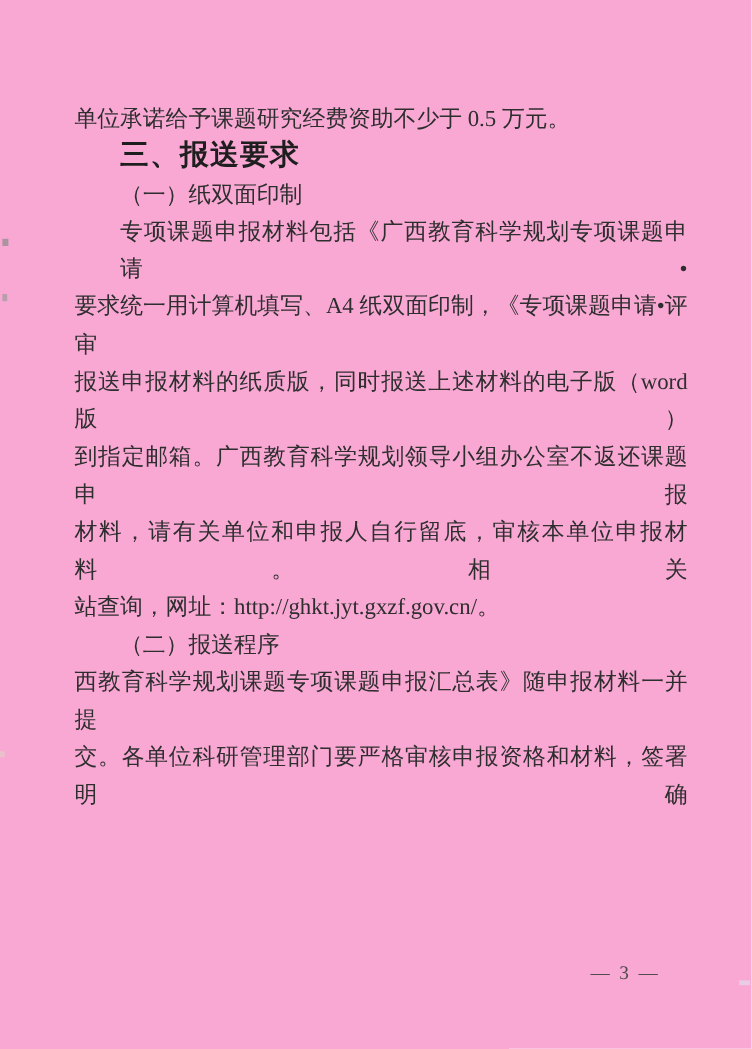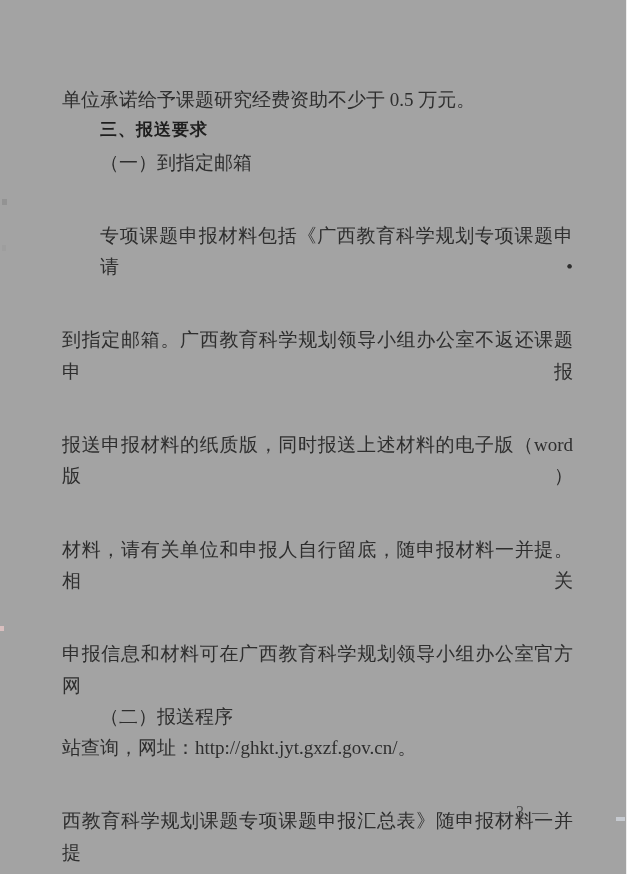--- a/index.html
+++ b/index.html
@@ -10,48 +10,47 @@
     width: 627px;
     height: 874px;
     position: relative;
     background: #fdfdfd;
     overflow: hidden;
     font-family: "Liberation Serif", "DejaVu Serif", serif;
   }
   .page {
     position: absolute;
     inset: 0;
-    background: #a3a3a3;
+    background: #f9a8d4;
   }
   .doc-body {
     position: absolute;
     left: 62px;
     top: 84px;
     width: 511px;
   }
   .line {
     font-family: "Liberation Serif", "DejaVu Serif", serif;
     font-size: 19px;
     line-height: 31.3px;
     color: #2e2e2e;
     white-space: pre-wrap;
     text-align: left;
   }
   .line.fill {
     text-align: justify;
     text-align-last: justify;
-    margin-top: 42px;
   }
   .line.indent {
     padding-left: 38px;
   }
   .line.heading {
-    font-family: Liberation Mono, monospace;
+    font-family: Liberation Serif, serif;
     font-weight: 700;
-    font-size: 17px;
+    font-size: 24px;
     color: #1e1e1e;
     letter-spacing: 1px;
   }
   .page-number {
     position: absolute;
     left: 492px;
     top: 803px;
     font-family: "Liberation Serif", "DejaVu Serif", serif;
     font-size: 16px;
     color: #4a4a4a;
@@ -75,28 +74,28 @@
   }
 </style>
 </head>
 <body>
 
 <div class="page">
 
   <div class="doc-body">
       <div class="line body">单位承诺给予课题研究经费资助不少于 0.5 万元。</div>
       <div class="line heading indent">三、报送要求</div>
-      <div class="line body indent">（一）到指定邮箱</div>
+      <div class="line body indent">（一）纸双面印制</div>
       <div class="line body indent fill">专项课题申报材料包括《广西教育科学规划专项课题申请•</div>
+      <div class="line body fill">要求统一用计算机填写、A4 纸双面印制，《专项课题申请•评审</div>
+      <div class="line body fill">报送申报材料的纸质版，同时报送上述材料的电子版（word 版）</div>
       <div class="line body fill">到指定邮箱。广西教育科学规划领导小组办公室不返还课题申报</div>
-      <div class="line body fill">报送申报材料的纸质版，同时报送上述材料的电子版（word 版）</div>
-      <div class="line body fill">材料，请有关单位和申报人自行留底，随申报材料一并提。相关</div>
-      <div class="line body fill">申报信息和材料可在广西教育科学规划领导小组办公室官方网</div>
+      <div class="line body fill">材料，请有关单位和申报人自行留底，审核本单位申报材料。相关</div>
+      <div class="line body">站查询，网址：http://ghkt.jyt.gxzf.gov.cn/。</div>
       <div class="line body indent">（二）报送程序</div>
-      <div class="line body">站查询，网址：http://ghkt.jyt.gxzf.gov.cn/。</div>
       <div class="line body fill">西教育科学规划课题专项课题申报汇总表》随申报材料一并提</div>
       <div class="line body fill">交。各单位科研管理部门要严格审核申报资格和材料，签署明确</div>
     </div>
 
   <div class="page-number">— 3 —</div>
 
   <div class="artifact m1"></div>
   <div class="artifact m2"></div>
   <div class="artifact m3"></div>
   <div class="artifact m4"></div>

